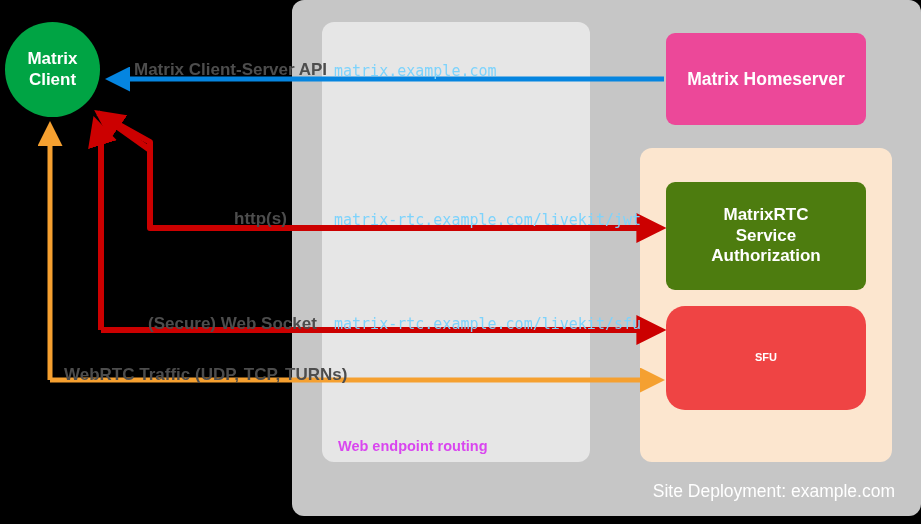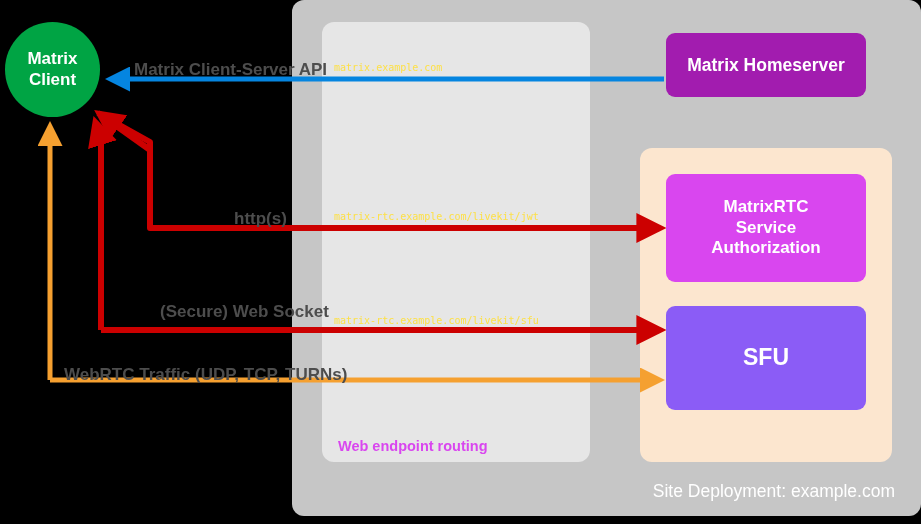--- a/index.html
+++ b/index.html
@@ -91,38 +91,38 @@
     align-items: center;
     justify-content: center;
     text-align: center;
     color: #ffffff;
     font-weight: bold;
     line-height: 1.2;
     z-index: 5;
   }
   .homeserver {
     left: 666px; top: 33px;
-    width: 200px; height: 64px;
-    background: #a21caf;
+    width: 200px; height: 92px;
+    background: #ec4899;
     border-radius: 9px;
     font-size: 17.5px;
   }
   .auth-service {
-    left: 666px; top: 174px;
+    left: 666px; top: 182px;
     width: 200px; height: 108px;
-    background: #d946ef;
+    background: #4d7c0f;
     border-radius: 9px;
     font-size: 17px;
   }
   .sfu {
     left: 666px; top: 306px;
     width: 200px; height: 104px;
-    background: #8b5cf6;
-    border-radius: 9px;
-    font-size: 23px;
+    background: #ef4444;
+    border-radius: 19px;
+    font-size: 11px;
   }
 
   
   .edge-svg {
     position: absolute;
     left: 0; top: 0;
     width: 921px;
     height: 524px;
     z-index: 4;
     pointer-events: none;
@@ -134,30 +134,30 @@
     font-weight: bold;
     color: #4d4d4d;
     white-space: nowrap;
     z-index: 7;
   }
   .edge-label.orange { color: #4d4d4d; }
 
   .endpoint-label {
     position: absolute;
     font-family: "DejaVu Sans Mono", monospace;
-    font-size: 10px;
-    color: #fde047;
+    font-size: 15px;
+    color: #7dd3fc;
     white-space: nowrap;
     z-index: 7;
   }
 
   
   .lbl-csapi   { left: 134px; top: 60px; }
   .lbl-https   { left: 234px; top: 209px; }
-  .lbl-wss     { left: 148px; top: 302px; margin-left: 12px; }
+  .lbl-wss     { left: 148px; top: 314px; }
   .lbl-webrtc  { left: 64px;  top: 365px; }
 
   .ep-matrix { left: 334px; top: 62px; }
   .ep-jwt    { left: 334px; top: 211px; }
   .ep-sfu    { left: 334px; top: 315px; }
 </style>
 </head>
 <body>
 
 <div id="canvas">

